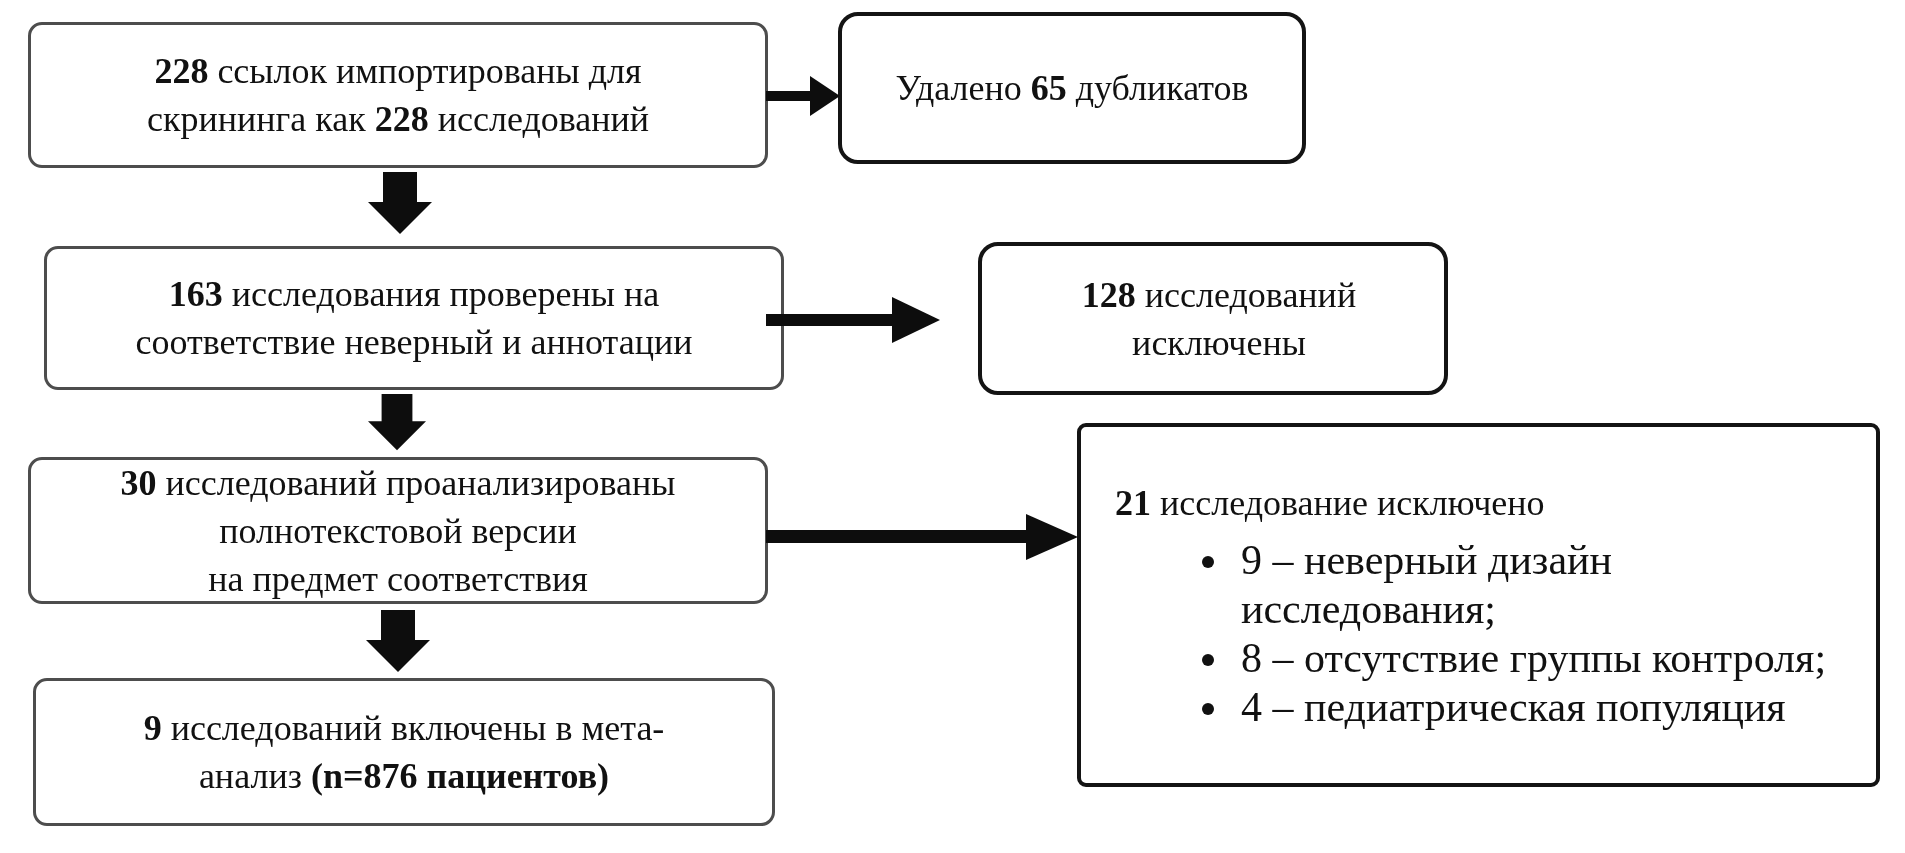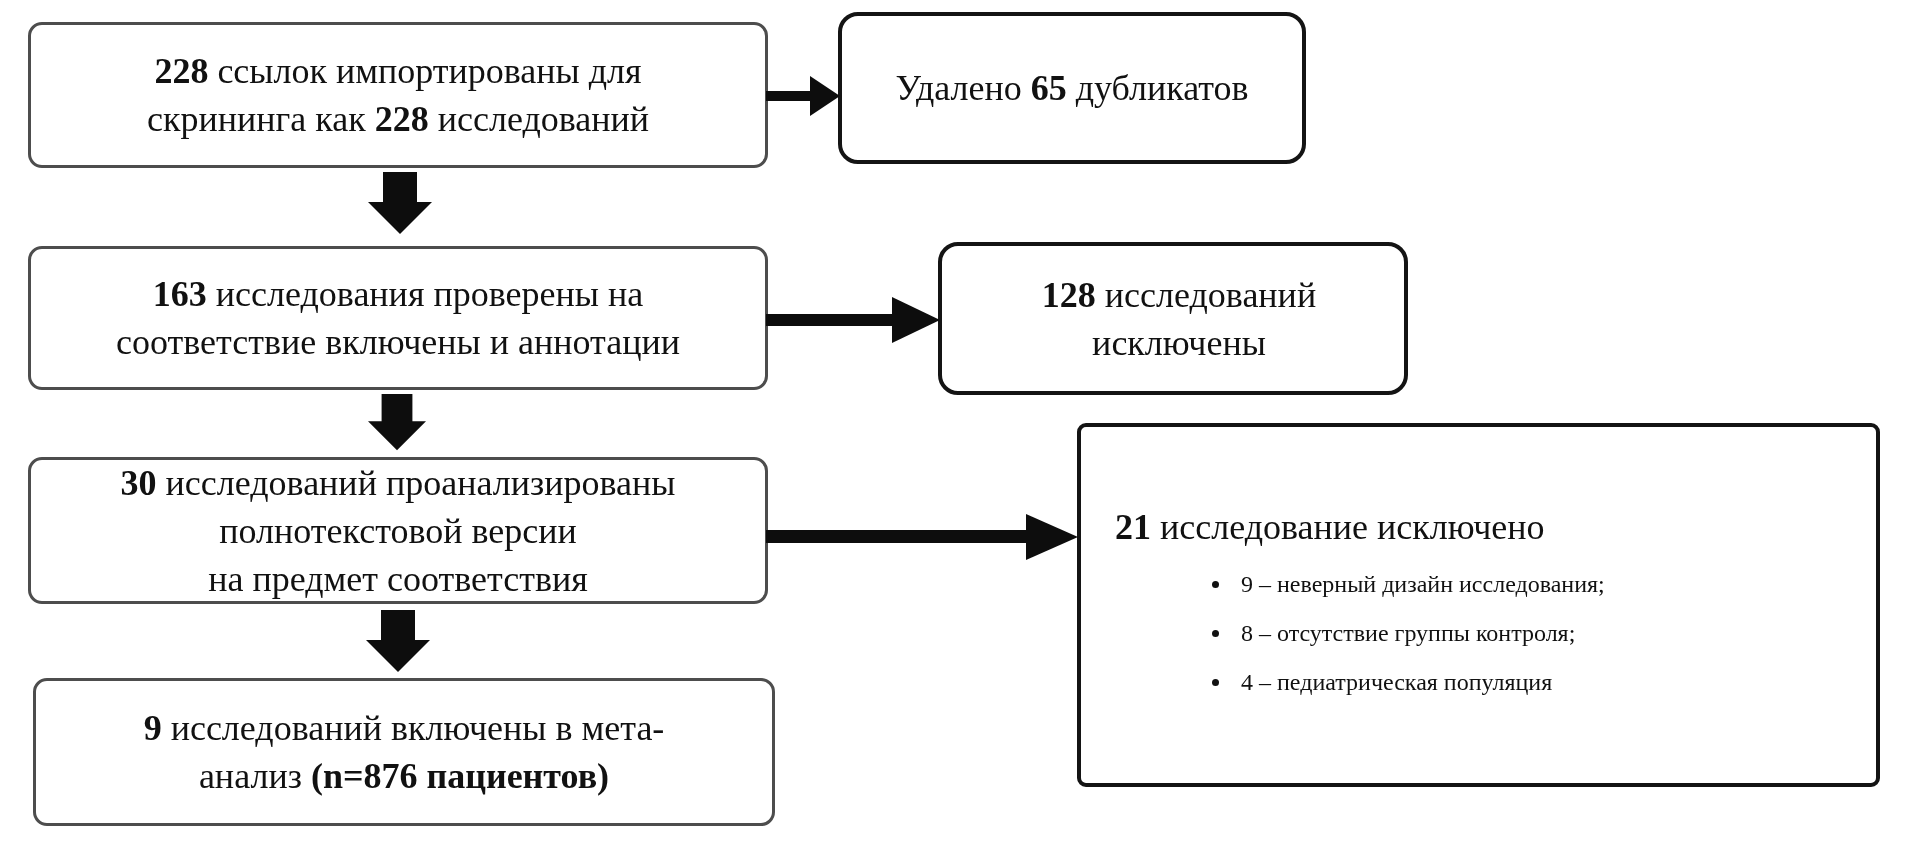--- a/index.html
+++ b/index.html
@@ -25,40 +25,40 @@
     align-items: center;
     text-align: center;
     font-size: 36px;
     line-height: 48px;
   }
   .fbox.gray { border: 3px solid #4d4d4d; border-radius: 14px; }
   .fbox.black { border: 4px solid #141414; border-radius: 20px; }
 
   .box-imported   { left: 28px;  top: 22px;  width: 740px; height: 146px; }
   .box-duplicates { left: 838px; top: 12px;  width: 468px; height: 152px; }
-  .box-screened   { left: 28px;  top: 246px; width: 740px; height: 144px; }
-  .box-excl-ta    { left: 938px; top: 242px; width: 470px; height: 153px; padding-left: 12px; }
+  .box-screened   { left: 44px;  top: 246px; width: 740px; height: 144px; }
+  .box-excl-ta    { left: 978px; top: 242px; width: 470px; height: 153px; padding-left: 12px; }
   .box-fulltext   { left: 28px;  top: 457px; width: 740px; height: 147px; }
   .box-included   { left: 33px;  top: 678px; width: 742px; height: 148px; }
 
   .box-excl-ft {
     left: 1077px; top: 423px; width: 803px; height: 364px;
     border: 4px solid #141414;
     border-radius: 9px;
     align-items: flex-start;
     text-align: left;
     padding: 20px 30px 20px 34px;
   }
   .box-excl-ft .tline { text-align: left; }
 
   .bullets {
     margin: 9px 0 0 0;
     padding: 0 0 0 118px;
     list-style: disc outside;
-    font-size: 24px;
+    font-size: 42px;
     line-height: 49px;
   }
   .bullets li { padding-left: 8px; }
 
   .arrow { position: absolute; }
   .arrow svg { display: block; }
 
   .arrow-right-1 { left: 766px; top: 74px;  }
   .arrow-right-2 { left: 766px; top: 296px; }
   .arrow-right-3 { left: 766px; top: 512px; }
@@ -77,21 +77,21 @@
       <div class="tline"><b>228</b><span> ссылок импортированы для</span></div>
       <div class="tline"><span>скрининга как </span><b>228</b><span> исследований</span></div>
     </div>
 
   <div class="fbox black box-duplicates">
       <div class="tline"><span>Удалено </span><b>65</b><span> дубликатов</span></div>
     </div>
 
   <div class="fbox gray box-screened">
       <div class="tline"><b>163</b><span> исследования проверены на</span></div>
-      <div class="tline"><span>соответствие включены и аннотации</span></div>
+      <div class="tline"><span>соответствие неверный и аннотации</span></div>
     </div>
 
   <div class="fbox black box-excl-ta">
       <div class="tline"><b>128</b><span> исследований</span></div>
       <div class="tline"><span>исключены</span></div>
     </div>
 
   <div class="fbox gray box-fulltext">
       <div class="tline"><b>30</b><span> исследований проанализированы</span></div>
       <div class="tline"><span>полнотекстовой версии</span></div>

